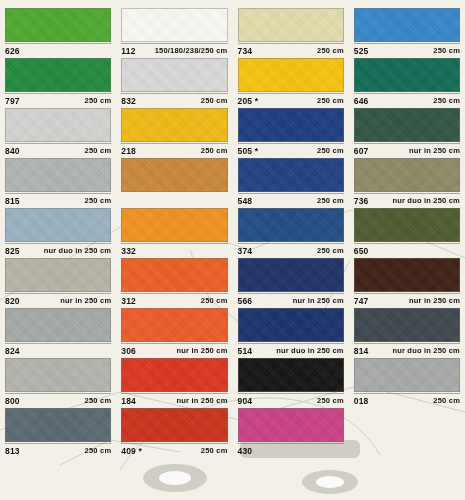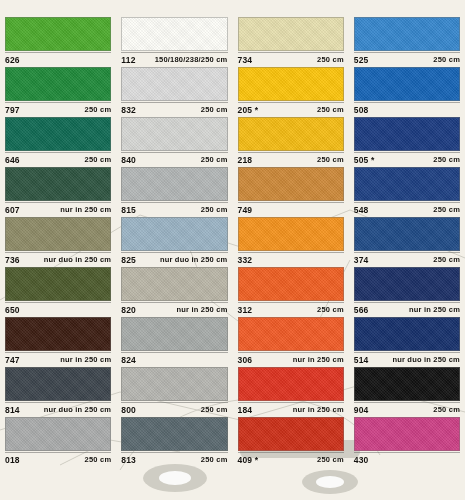--- a/index.html
+++ b/index.html
@@ -33,21 +33,21 @@
     height: 500px;
     z-index: 2;
     display: grid;
     grid-template-columns: repeat(4, 116.25px);
     grid-template-rows: repeat(10, 50px);
   }
 
   .cell {
     position: relative;
     box-sizing: border-box;
-    padding: 17px 5px 0 5px;
+    padding: 8px 5px 0 5px;
   }
 
   .swatch {
     width: 100%;
     height: 34px;
     box-sizing: border-box;
     border: 1px solid rgba(120,120,115,0.45);
     position: relative;
     overflow: hidden;
   }
@@ -152,27 +152,20 @@
       </div>
     </div>
     <div class="cell">
       <div class="swatch" style="background-color: rgb(251, 196, 10);"></div>
       <div class="caption">
         <span class="code">205 *</span>
         <span class="width">250 cm</span>
       </div>
     </div>
     <div class="cell">
-      <div class="swatch" style="background-color: rgb(21, 99, 181);"></div>
-      <div class="caption">
-        <span class="code">508</span>
-        <span class="width"></span>
-      </div>
-    </div>
-    <div class="cell">
       <div class="swatch" style="background-color: rgb(15, 106, 83);"></div>
       <div class="caption">
         <span class="code">646</span>
         <span class="width">250 cm</span>
       </div>
     </div>
     <div class="cell">
       <div class="swatch" style="background-color: rgb(213, 214, 211);"></div>
       <div class="caption">
         <span class="code">840</span>
@@ -202,24 +195,20 @@
     </div>
     <div class="cell">
       <div class="swatch" style="background-color: rgb(178, 182, 182);"></div>
       <div class="caption">
         <span class="code">815</span>
         <span class="width">250 cm</span>
       </div>
     </div>
     <div class="cell">
       <div class="swatch" style="background-color: rgb(204, 136, 56);"></div>
-      <div class="caption">
-        <span class="code">749</span>
-        <span class="width"></span>
-      </div>
     </div>
     <div class="cell">
       <div class="swatch" style="background-color: rgb(29, 63, 130);"></div>
       <div class="caption">
         <span class="code">548</span>
         <span class="width">250 cm</span>
       </div>
     </div>
     <div class="cell">
       <div class="swatch" style="background-color: rgb(141, 138, 102);"></div>

